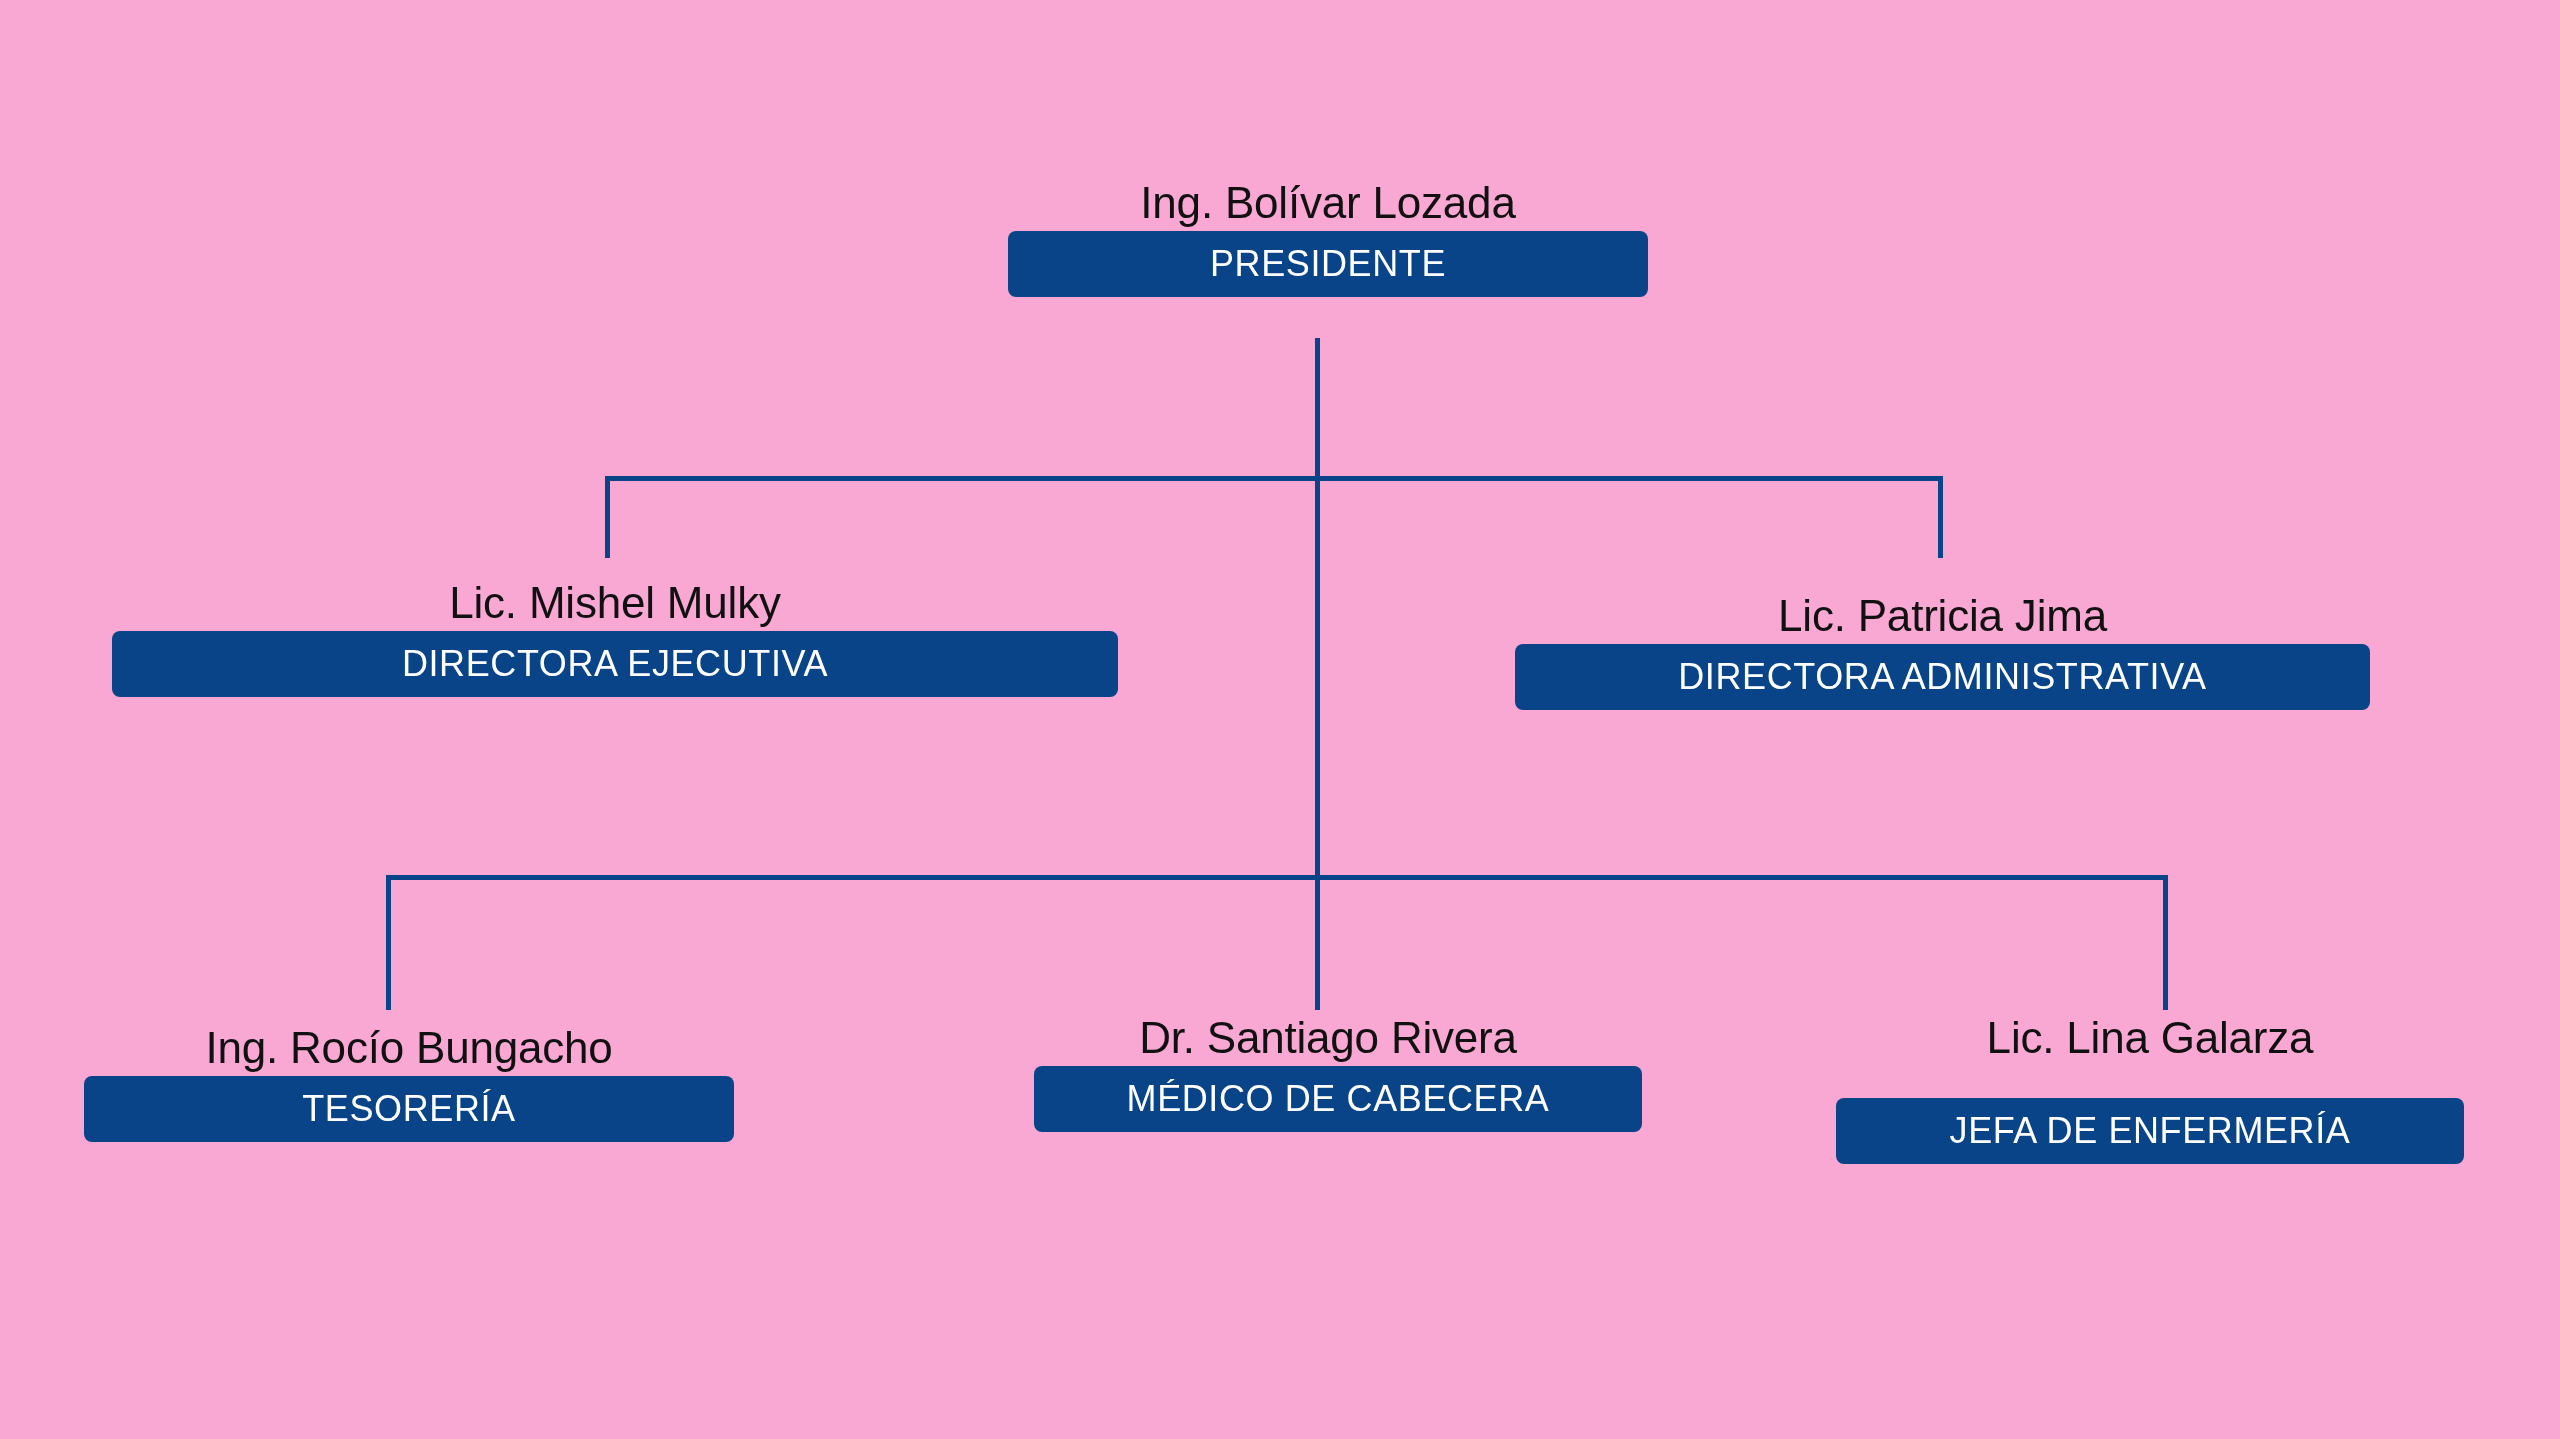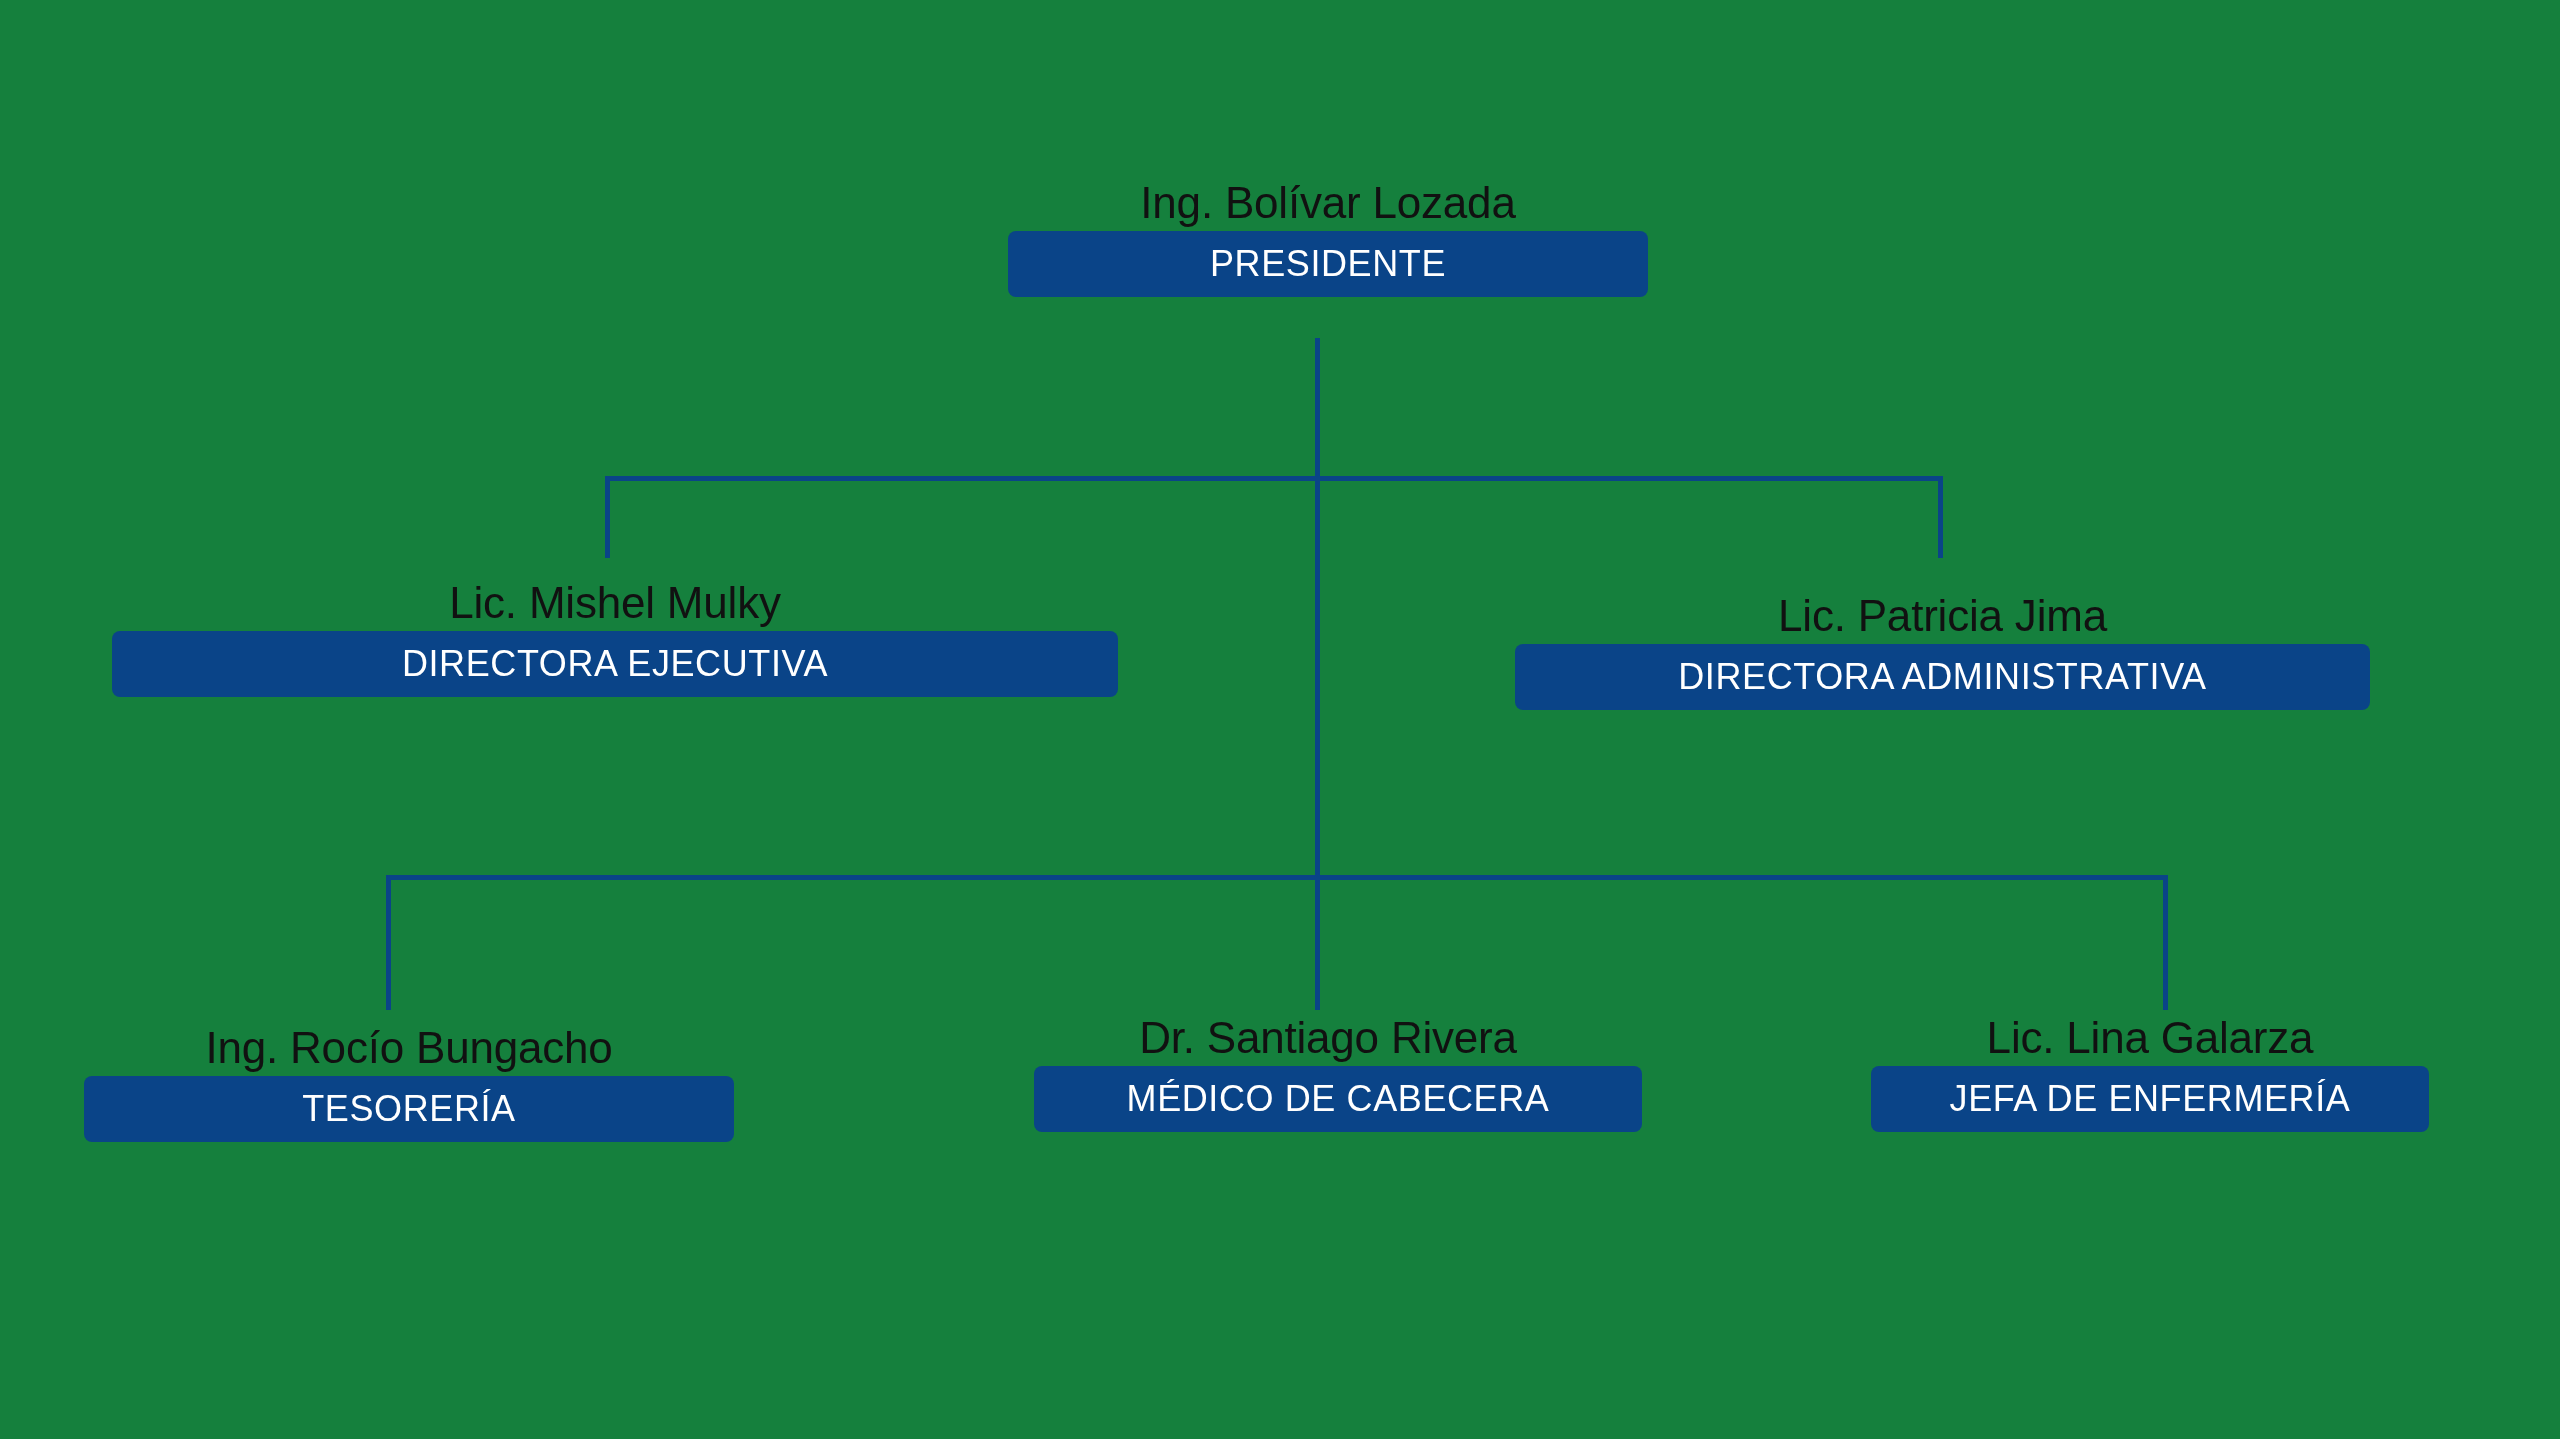--- a/index.html
+++ b/index.html
@@ -7,21 +7,21 @@
   html, body {
     width:2560px; height:1439px;
     background:#ffffff;
     font-family:"Liberation Sans", sans-serif;
     overflow:hidden;
   }
   #org-root {
     position:relative;
     width:2560px;
     height:1439px;
-    background:#15803d;
+    background:#f9a8d4;
   }
 
   
   .conn {
     position:absolute;
     background:#0A4488;
   }
   .conn-v { width:5px; }
   .conn-h { height:5px; }
 
@@ -82,21 +82,21 @@
   #bar-level3             { left:386px;  top:875px; width:1782px; }
   #drop-level3-left       { left:386px;  top:875px; height:135px; }
   #drop-level3-right      { left:2163px; top:875px; height:135px; }
 
   
   #node-tesoreria         { left:84px;   top:1023px; width:650px; }
   #node-tesoreria .node-title-box { width:650px; }
   #node-medico            { left:1008px; top:1013px; width:640px; }
   #node-medico .node-title-box { width:608px;margin-left:20px; }
   #node-enfermeria        { left:1836px; top:1013px; width:628px; }
-  #node-enfermeria .node-title-box { width:558px; }
+  #node-enfermeria .node-title-box { width:628px;margin-top:32px; }
 </style>
 </head>
 <body>
 
 <div id="org-root">
 
   <div id="trunk-main" class="conn conn-v"></div>
   <div id="bar-level2" class="conn conn-h"></div>
   <div id="drop-level2-left" class="conn conn-v"></div>
   <div id="drop-level2-right" class="conn conn-v"></div>

